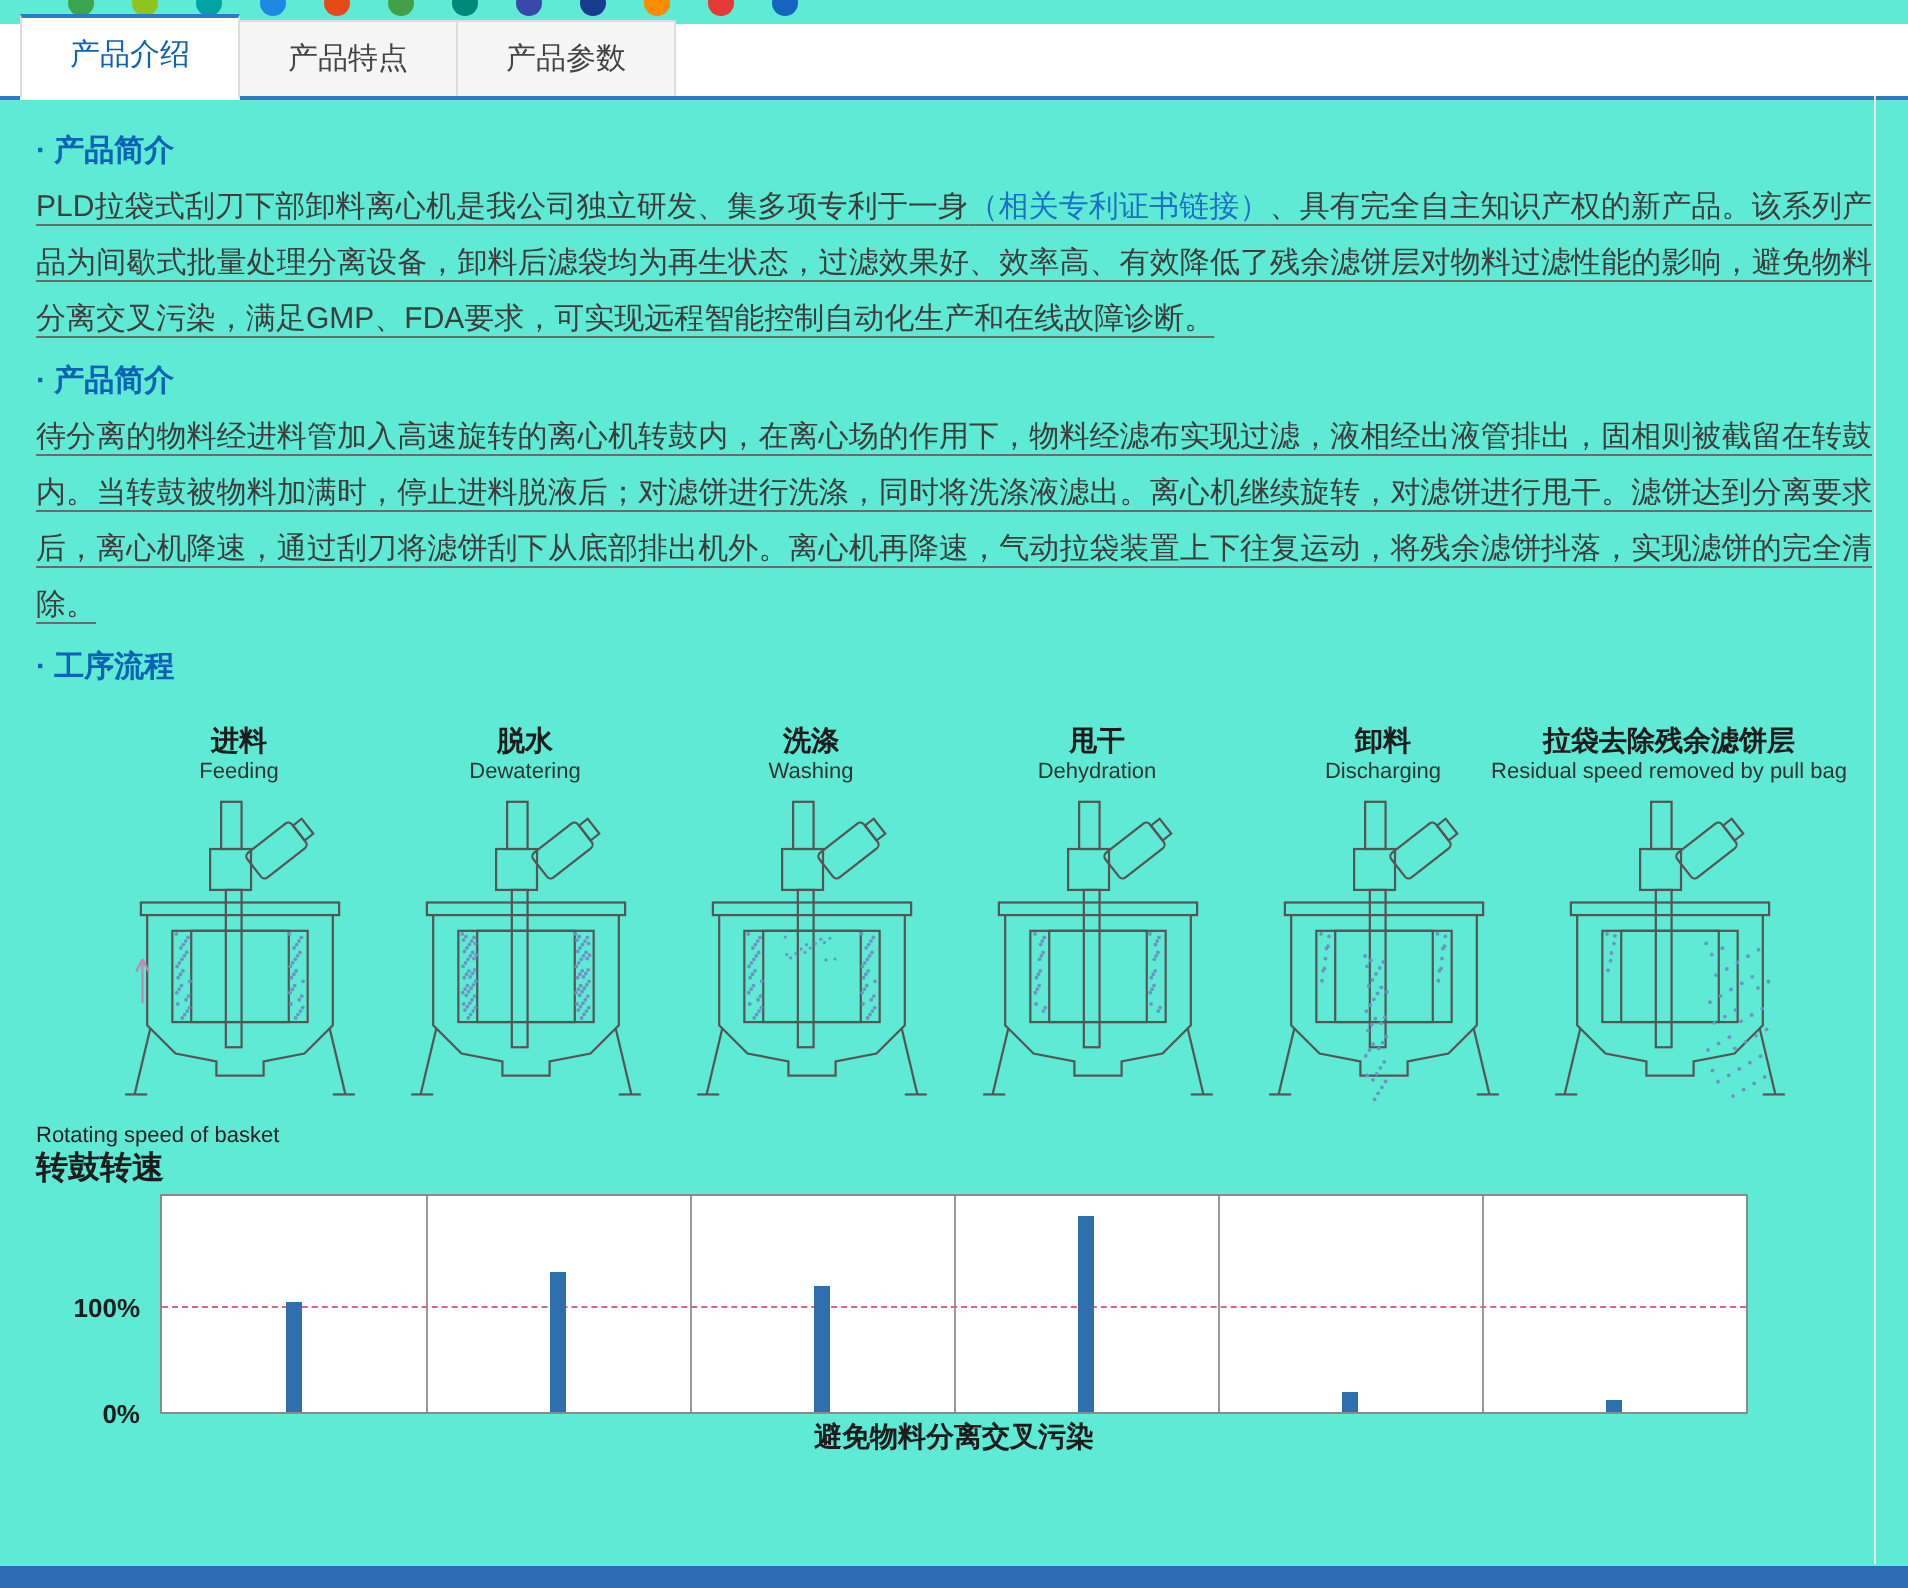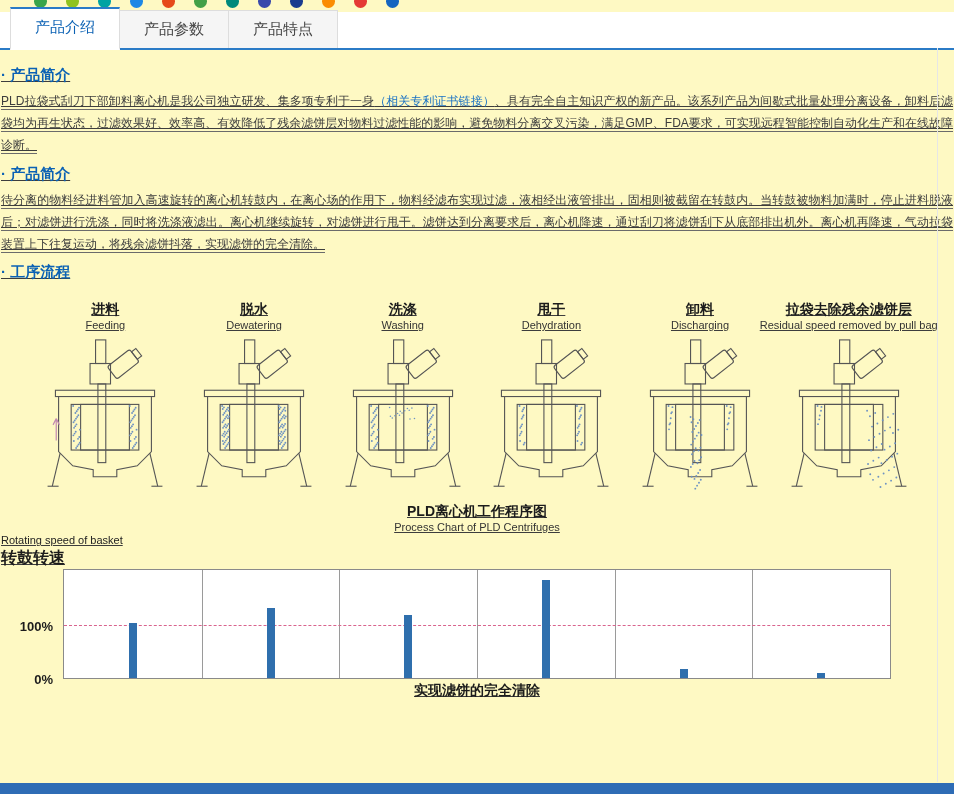--- a/index.html
+++ b/index.html
@@ -1,34 +1,34 @@
 <!DOCTYPE html>
 <html><head>
 <meta charset="utf-8">
 <style>
   * { margin:0; padding:0; box-sizing:border-box; }
   html,body { width:954px; height:794px; overflow:hidden; }
   body { font-family:"Liberation Sans","DejaVu Sans",sans-serif; background:#fff; color:#3d3d3d; }
-  .page { position:relative; width:954px; height:794px; display:flex; flex-direction:column; background:#fef9c3;justify-content:center; }
+  .page { position:relative; width:954px; height:794px; display:flex; flex-direction:column; background:#5eead4;justify-content:center; }
   .right-rail { position:absolute; top:48px; bottom:12px; right:16px; width:1px; background:#e6e6e6; }
 
   
   .top-icons { height:12px; overflow:hidden; padding-left:34px; display:flex; gap:19px; flex:0 0 auto; }
   .top-icon { width:13px; height:13px; border-radius:50%; flex:0 0 auto; margin-top:-5px; }
 
   
   .tabbar { display:flex; align-items:flex-end; border-bottom:2px solid #2b7bc6; background:#fff; padding-left:10px; height:38px; flex:0 0 auto; }
   .tab { padding:9px 24px; font-size:15px; color:#444; background:#f5f5f5; border:1px solid #ddd; border-bottom:none; cursor:pointer; white-space:nowrap; }
   .tab + .tab { border-left:none; }
   .tab.active { background:#fff; color:#0c62b4; border-top:2px solid #2b7bc6; margin-bottom:-2px; padding-bottom:11px; border-bottom:2px solid #fff; }
 
   
-  .content { flex:1 1 auto; padding:8px 1px 0; overflow:hidden;text-decoration:underline; }
+  .content { flex:1 1 auto; padding:8px 18px 0; overflow:hidden; }
   .sec-heading { color:#0c62b4; font-size:15px; font-weight:bold; margin:8px 0 5px; }
-  .para { font-size:12px; color:#3d3d3d; line-height:1.85; text-align:justify; text-decoration:underline; text-underline-offset:4px; text-decoration-color:#6b6b6b; }
+  .para { font-size:15px; color:#3d3d3d; line-height:1.85; text-align:justify; text-decoration:underline; text-underline-offset:4px; text-decoration-color:#6b6b6b; }
   .link { color:#1a72c4; cursor:pointer; }
 
   
   .stages { display:flex; margin-top:19px; padding:0 30px; }
   .stage { flex:1; display:flex; flex-direction:column; align-items:center; min-width:0; }
   .stage-cn { font-size:14px; font-weight:bold; color:#1c1c1c; white-space:nowrap; }
   .stage-en { font-size:11px; color:#333; margin-bottom:2px; white-space:nowrap; }
   .stage svg { width:118px; height:168px; display:block; }
   .diagram-title { text-align:center; margin-top:2px; line-height:1.25; }
   .dt-cn { font-size:14px; font-weight:bold; color:#1c1c1c; display:block; }
@@ -68,22 +68,22 @@
       <span class="top-icon" style="background: rgb(0, 137, 123);"></span>
       <span class="top-icon" style="background: rgb(57, 73, 171);"></span>
       <span class="top-icon" style="background: rgb(26, 60, 142);"></span>
       <span class="top-icon" style="background: rgb(251, 140, 0);"></span>
       <span class="top-icon" style="background: rgb(229, 57, 53);"></span>
       <span class="top-icon" style="background: rgb(21, 101, 192);"></span>
     </div>
 
   <div class="tabbar">
     <div class="tab active">产品介绍</div>
+    <div class="tab">产品特点</div>
     <div class="tab">产品参数</div>
-    <div class="tab">产品特点</div>
   </div>
 
   <div class="content">
 
     <div class="sec-heading">· 产品简介</div>
     <p class="para"><span>PLD拉袋式刮刀下部卸料离心机是我公司独立研发、集多项专利于一身</span><span class="link">（相关专利证书链接）</span><span>、具有完全自主知识产权的新产品。该系列产品为间歇式批量处理分离设备，卸料后滤袋均为再生状态，过滤效果好、效率高、有效降低了残余滤饼层对物料过滤性能的影响，避免物料分离交叉污染，满足GMP、FDA要求，可实现远程智能控制自动化生产和在线故障诊断。</span></p>
 
     <div class="sec-heading">· 产品简介</div>
     <p class="para">待分离的物料经进料管加入高速旋转的离心机转鼓内，在离心场的作用下，物料经滤布实现过滤，液相经出液管排出，固相则被截留在转鼓内。当转鼓被物料加满时，停止进料脱液后；对滤饼进行洗涤，同时将洗涤液滤出。离心机继续旋转，对滤饼进行甩干。滤饼达到分离要求后，离心机降速，通过刮刀将滤饼刮下从底部排出机外。离心机再降速，气动拉袋装置上下往复运动，将残余滤饼抖落，实现滤饼的完全清除。</p>
 
@@ -540,24 +540,20 @@
             <circle cx="35.0" cy="86.0" r="1.2" fill="#6d92c3"></circle>
             <circle cx="37.2" cy="103.0" r="1.2" fill="#6d92c3"></circle>
             <circle cx="39.4" cy="92.1" r="1.2" fill="#6d92c3"></circle>
             <circle cx="35.6" cy="109.1" r="1.2" fill="#6d92c3"></circle>
             <circle cx="37.8" cy="98.1" r="1.2" fill="#6d92c3"></circle>
             <circle cx="40.0" cy="87.2" r="1.2" fill="#6d92c3"></circle>
           </svg>
         </div>
       </div>
 
-    <div class="diagram-title">
-      <span class="dt-cn">PLD离心机工作程序图</span>
-      <span class="dt-en">Process Chart of PLD Centrifuges</span>
-    </div>
 
     <div class="chart">
       <div class="chart-head">
         <span class="ch-en">Rotating speed of basket</span>
         <span class="ch-cn">转鼓转速</span>
       </div>
       <div class="chart-body">
         <div class="y-axis">
             <span class="ytick" style="bottom: 47.619%;">100%</span>
             <span class="ytick" style="bottom: 0%;">0%</span>
@@ -571,20 +567,20 @@
             <div class="refline" style="bottom: 47.619%; border-top-color: rgb(217, 100, 142);"></div>
             <div class="bar" style="left: 8.33333%; height: 50.9524%; background: rgb(47, 111, 173);"></div>
             <div class="bar" style="left: 25%; height: 64.2857%; background: rgb(47, 111, 173);"></div>
             <div class="bar" style="left: 41.6667%; height: 58.0952%; background: rgb(47, 111, 173);"></div>
             <div class="bar" style="left: 58.3333%; height: 90.4762%; background: rgb(47, 111, 173);"></div>
             <div class="bar" style="left: 75%; height: 8.57143%; background: rgb(47, 111, 173);"></div>
             <div class="bar" style="left: 91.6667%; height: 4.7619%; background: rgb(47, 111, 173);"></div>
           </div>
       </div>
       <div class="chart-caption">
-        <span class="cc-cn">实现滤饼的完全清除</span>
+        <span class="cc-cn">避免物料分离交叉污染</span>
       </div>
     </div>
 
   </div>
 
   <div class="footer-bar" style="background: rgb(46, 108, 181);"></div>
 </div>
 
 </body></html>

